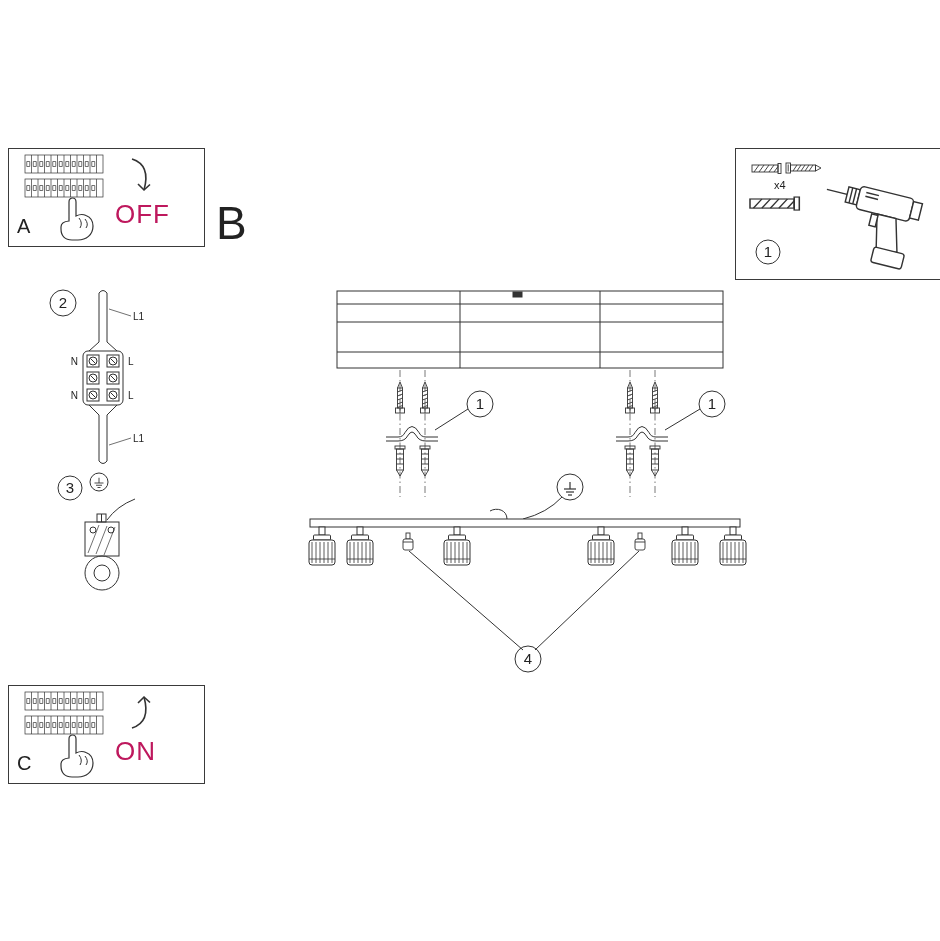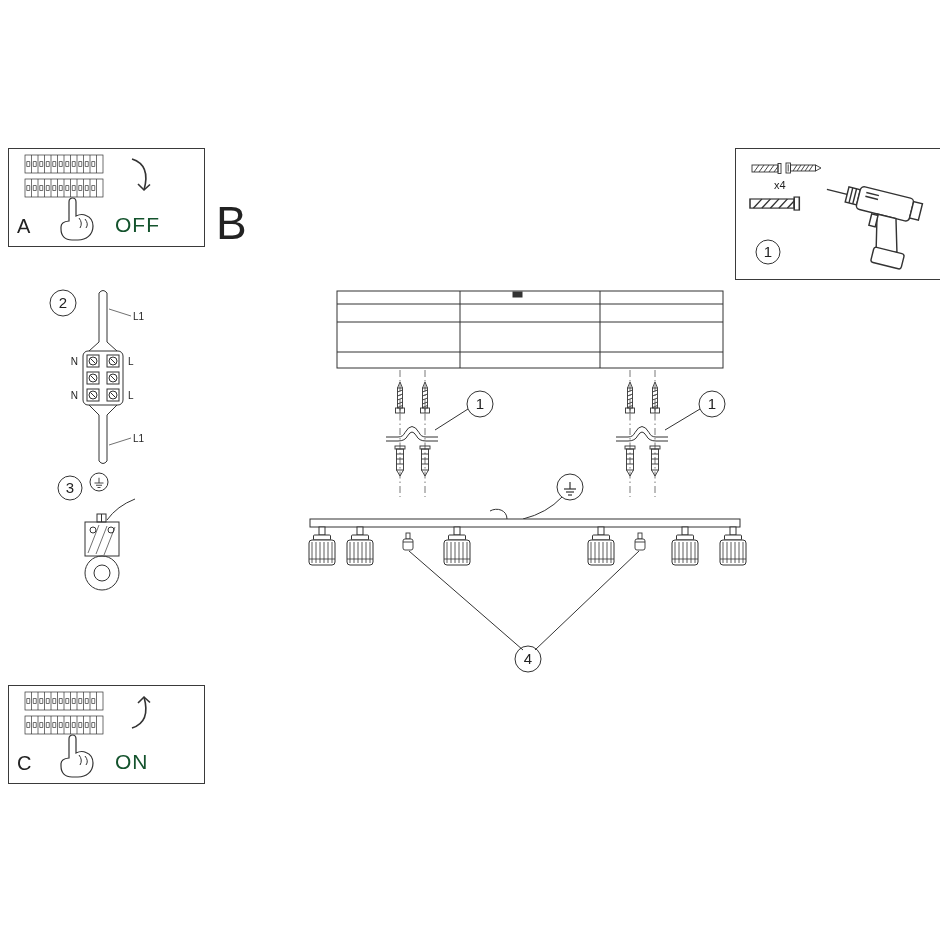--- a/index.html
+++ b/index.html
@@ -5,21 +5,21 @@
   * { margin:0; padding:0; box-sizing:border-box; }
   html,body { background:#ffffff; }
   body { font-family:"Liberation Sans", sans-serif; color:#222; }
   .sheet { position:relative; width:940px; height:941px; background:#fff; overflow:hidden; }
   .box { position:absolute; border:1px solid #3a3a3a; background:#fff; }
   .box-a { left:8px; top:148px; width:197px; height:99px; }
   .box-tools { left:735px; top:148px; width:215px; height:132px; }
   .box-c { left:8px; top:685px; width:197px; height:99px; }
   .box svg.fill { position:absolute; left:0; top:0; }
   .corner-letter { position:absolute; left:8px; bottom:8px; font-size:20px; color:#222; }
-  .switch-label { position:absolute; left:106px; top:64px; font-size:21px; letter-spacing:1px; color:#14532d; }
+  .switch-label { position:absolute; left:106px; top:50px; font-size:26px; letter-spacing:1px; color:#be185d; }
   .letter-b { position:absolute; left:216px; top:196px; font-size:46px; color:#222; }
   .abs { position:absolute; }
   .footer { position:absolute; left:598px; top:744px; font-size:9px; line-height:14px; color:#222; }
   svg text { font-family:"Liberation Sans", sans-serif; fill:#222; stroke:none; }
   .step-num { font-size:15px; }
   .wire-label text { font-size:10px; }
   .qty-label { font-size:11px; }
 </style>
 </head>
 <body>

